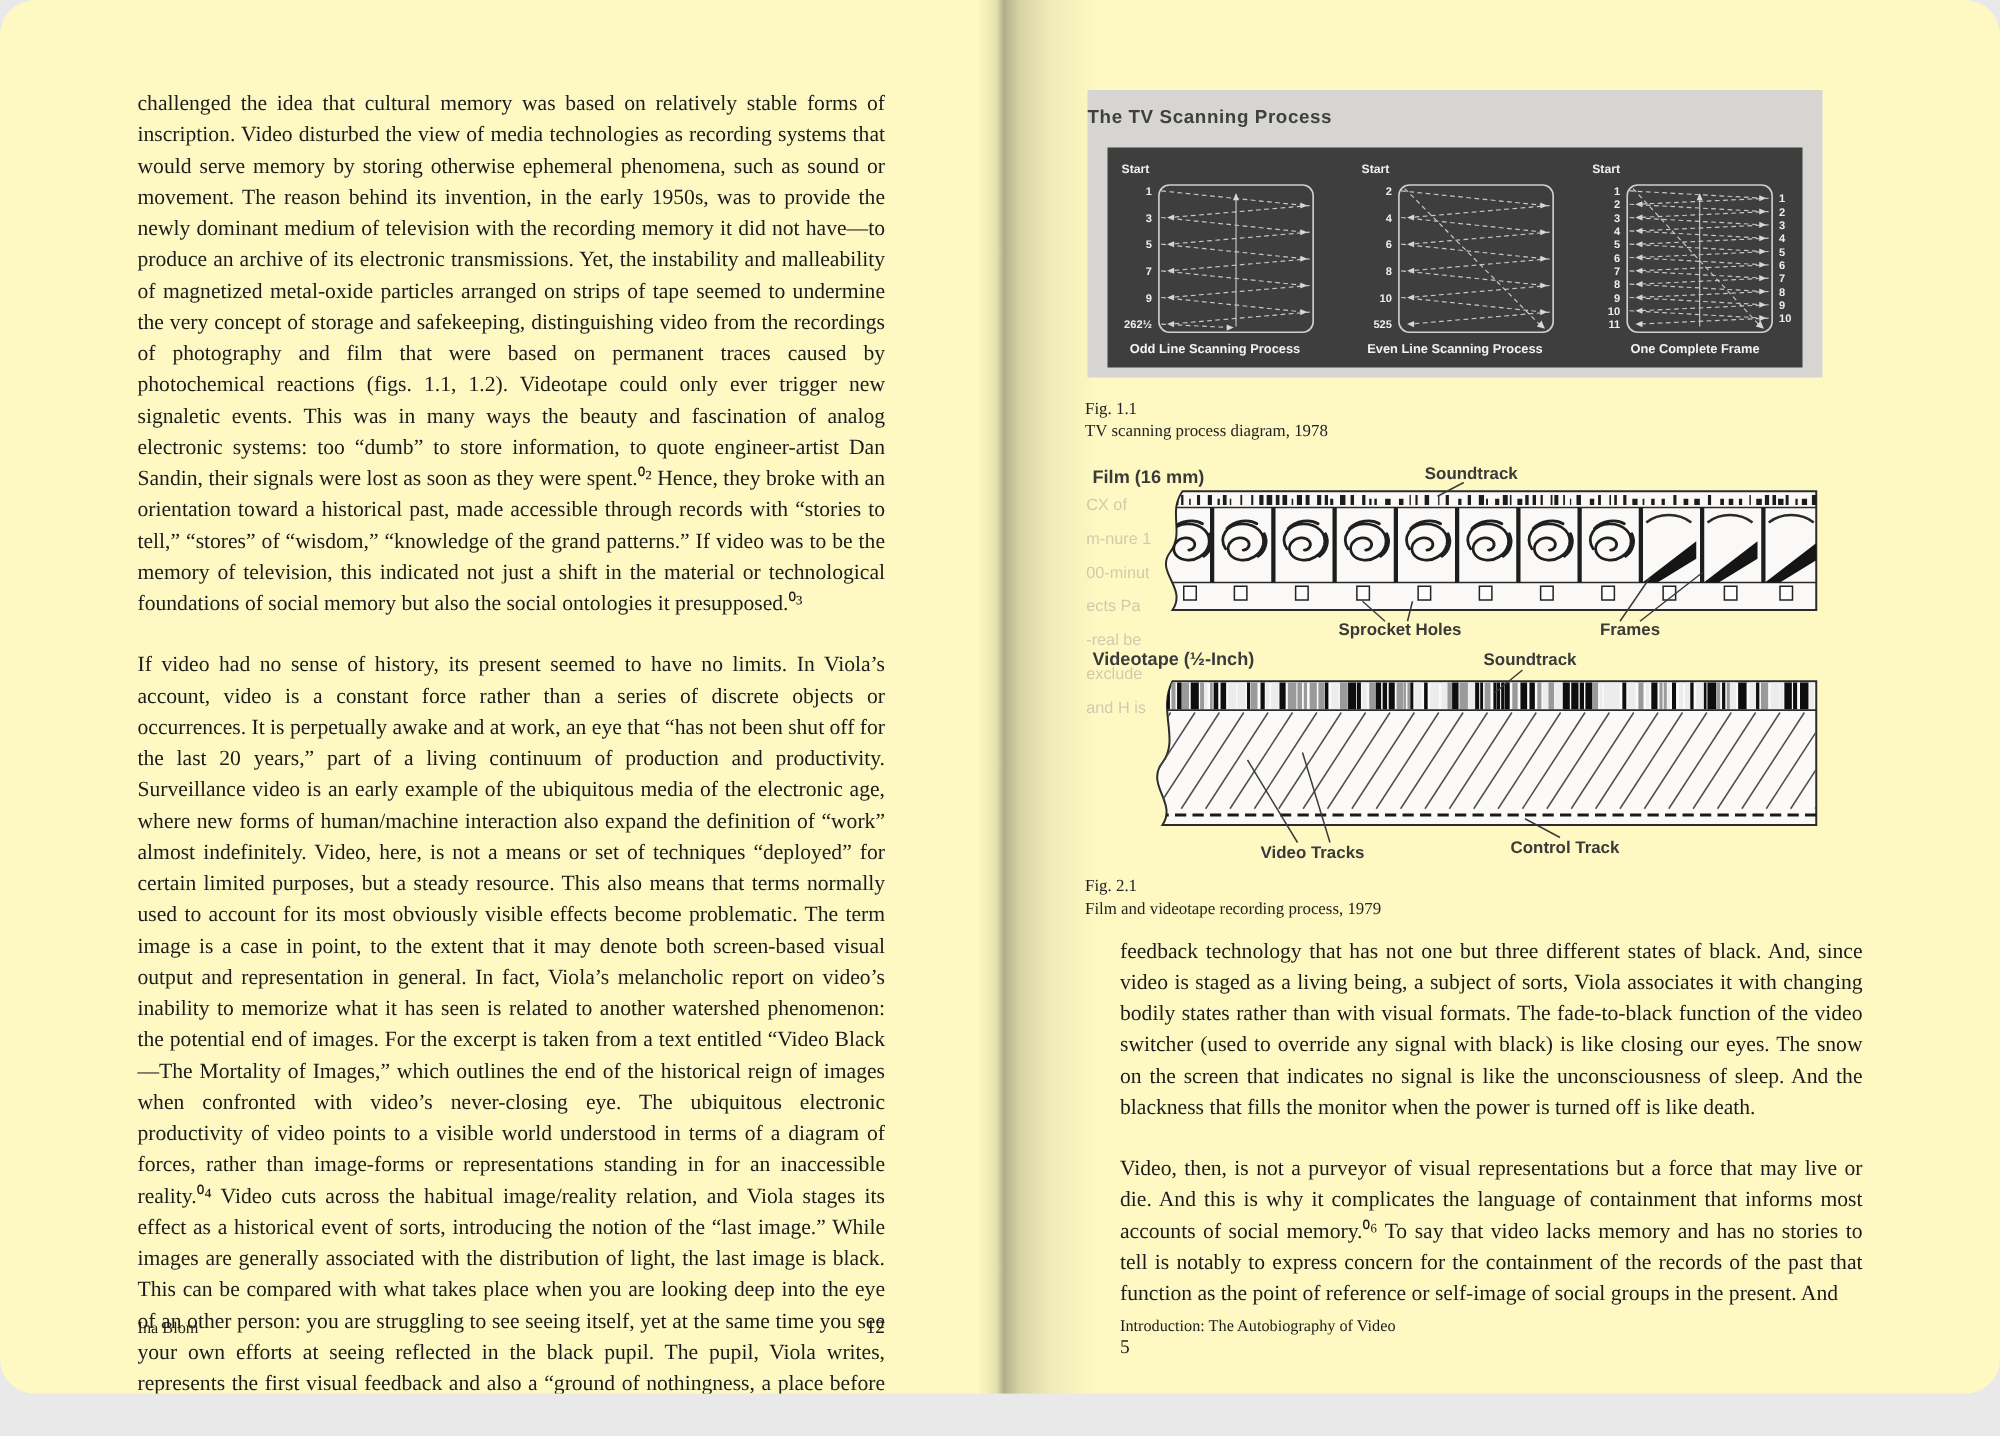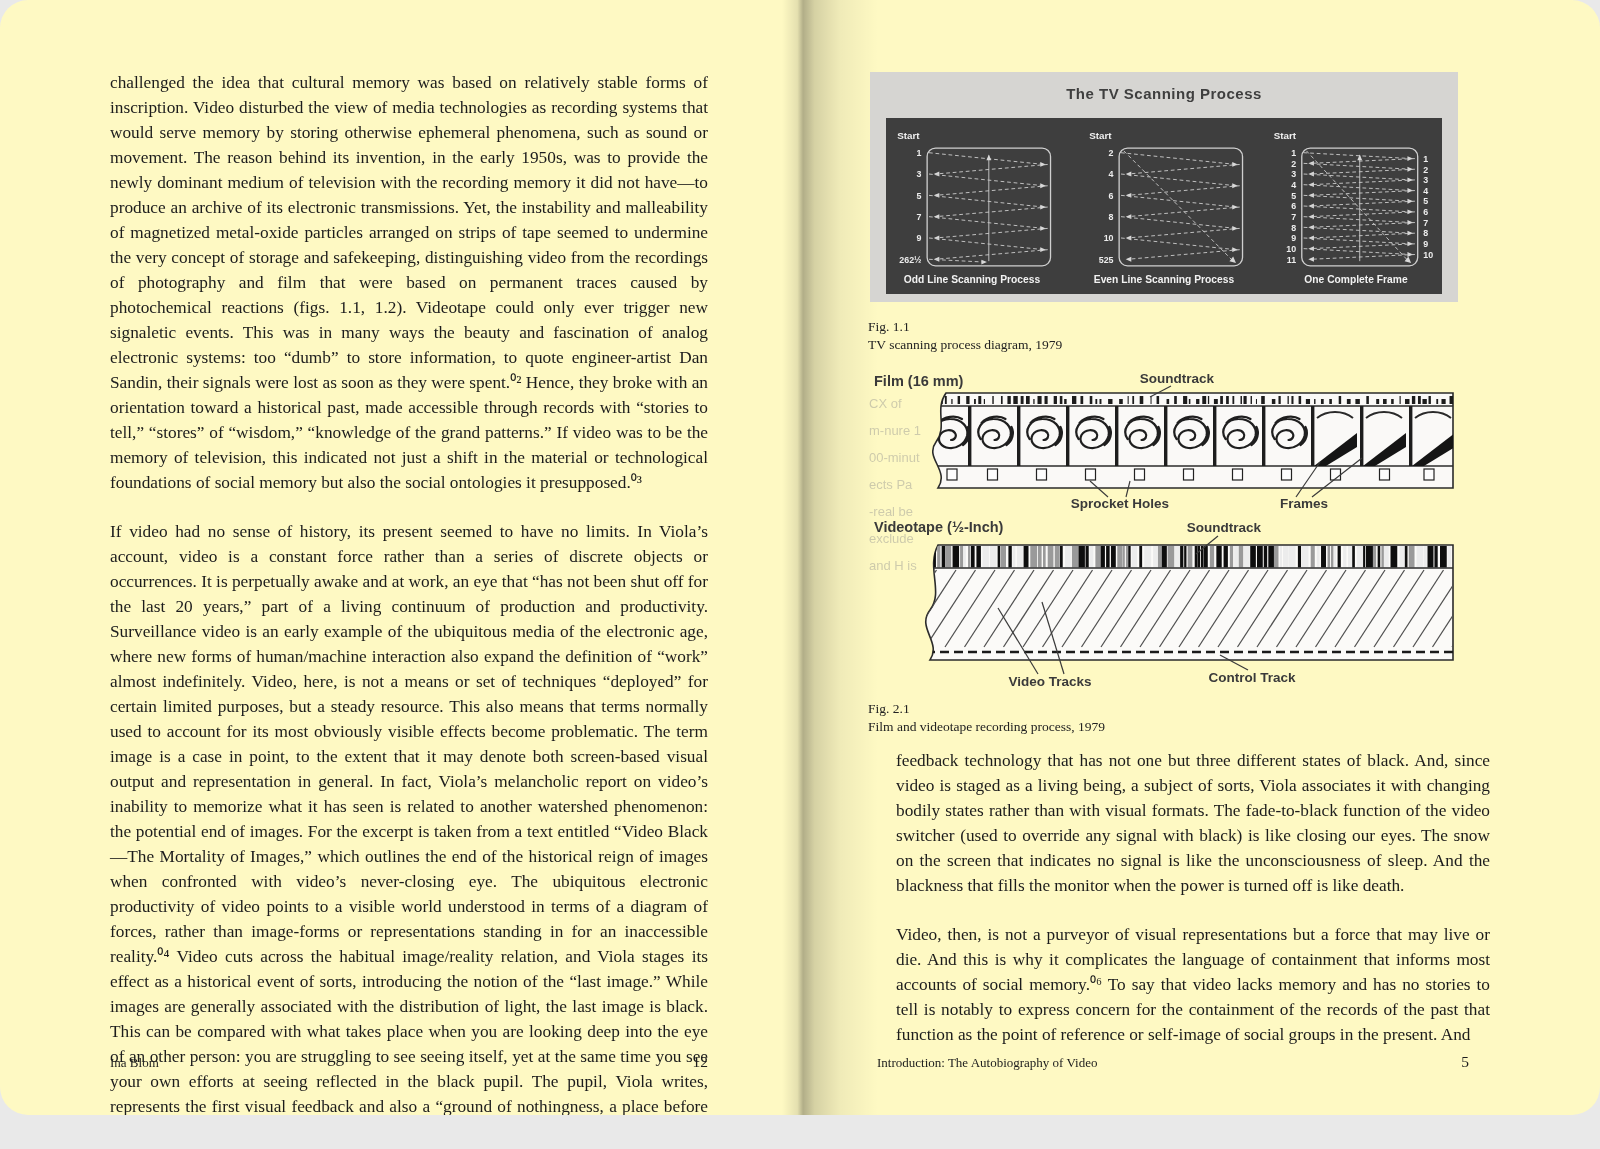--- a/index.html
+++ b/index.html
@@ -9,25 +9,25 @@
   .spine{position:absolute;left:782px;top:0;width:96px;height:1149px;
          background:linear-gradient(to right, rgba(0,0,0,0) 0%, rgba(0,0,0,0.10) 16%,
                     rgba(0,0,0,0.30) 22%, rgba(0,0,0,0.16) 34%, rgba(0,0,0,0.06) 60%, rgba(0,0,0,0) 100%);}
   
   .textblock{position:absolute;font-size:17.3px;line-height:25px;text-align:justify;}
   .textblock p{margin:0 0 24px 0;}
   .tb-left{left:110px;top:70px;width:598px;}
   .tb-right{left:868px;top:748px;width:594px;margin-left:28px;}
   .footer{position:absolute;font-size:13px;display:flex;justify-content:space-between;align-items:baseline;}
   .f-left{left:110px;top:1053px;width:598px;gap:12px;}
-  .f-right{left:877px;top:1053px;width:592px;}
+  .f-right{left:896px;top:1053px;width:592px;flex-direction:column;}
   .pagenum{font-size:15.5px;}
   
   .fig1{position:absolute;left:870px;top:72px;width:588px;height:230px;background:#d6d5d2;box-sizing:border-box;}
-  .fig1-title{padding-top:13px;text-align:center;font-family:"Liberation Sans",sans-serif;
+  .fig1-title{padding-top:13px;text-align:left;font-family:"Liberation Sans",sans-serif;
               font-size:15px;font-weight:600;color:#3f3f3f;letter-spacing:.5px;}
   .fig1-dark{position:absolute;left:16px;right:16px;top:46px;bottom:8px;background:#3e3e3e;
              display:flex;gap:20px;justify-content:center;align-items:stretch;}
   .fig1-dark svg{display:block;}
   
   .figcap{position:absolute;font-size:13.5px;line-height:18px;color:#222;}
   .cap1{left:868px;top:318px;}
   .cap2{left:868px;top:700px;}
   
   .filmsvg{position:absolute;left:868px;top:370px;}
@@ -192,21 +192,21 @@
           <line x1="96" y1="147" x2="96" y2="34" stroke="#c8c8c8" stroke-width="1"></line>
           <polygon points="96,33 93.4,39 98.6,39" fill="#d8d8d8"></polygon>
           <line x1="39" y1="29" x2="149" y2="148" stroke="#c8c8c8" stroke-width="1" stroke-dasharray="4 3"></line>
           <polygon points="151,149 144,147 148,142" fill="#d8d8d8"></polygon>
           <text x="92" y="170" fill="#f2f2f2" text-anchor="middle" font-size="11" font-weight="bold" font-family="Liberation Sans, sans-serif">One Complete Frame</text>
         </svg>
     </div>
   </div>
   <div class="figcap cap1">
     <div>Fig. 1.1</div>
-    <div>TV scanning process diagram, 1979</div>
+    <div>TV scanning process diagram, 1978</div>
   </div>
 
   <svg class="filmsvg" width="592" height="142" viewBox="0 0 592 142">
     <g id="film-decor">
         <defs>
           <clipPath id="filmClip">
             <path d="M 78,23 H 585 V 118 H 70 C 82,100 56,88 68,72 C 80,56 66,40 78,23 Z"></path>
           </clipPath>
         </defs>
         <path d="M 78,23 H 585 V 118 H 70 C 82,100 56,88 68,72 C 80,56 66,40 78,23 Z" fill="#faf9f7" stroke="#2b2b2b" stroke-width="1.6"></path>

